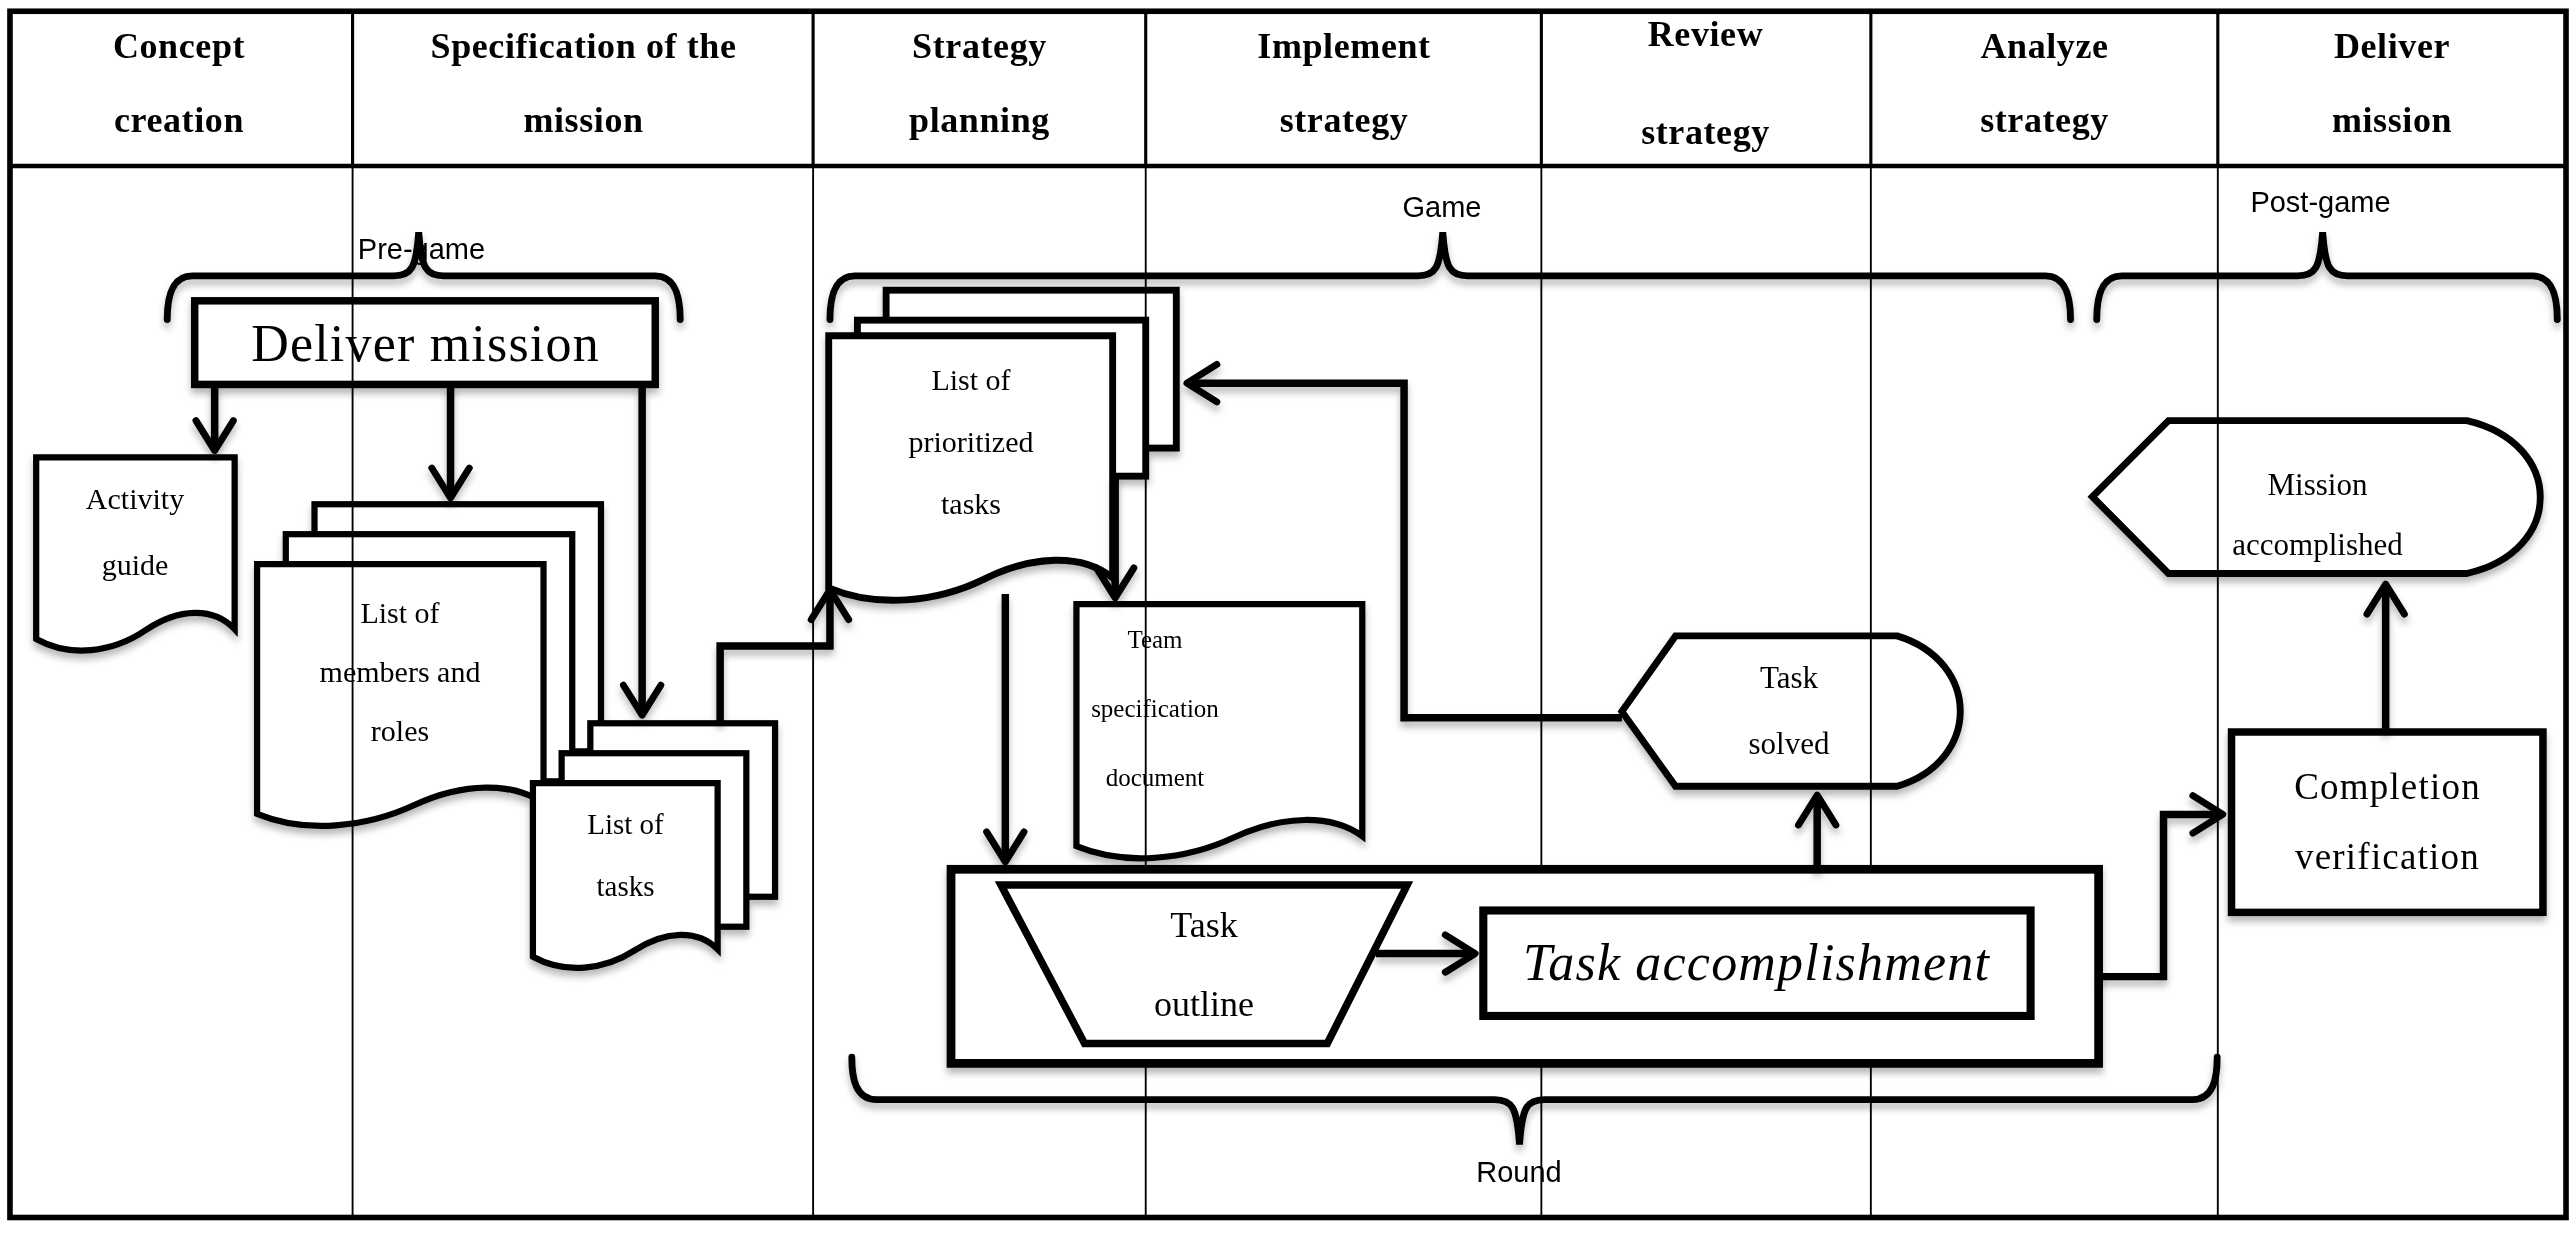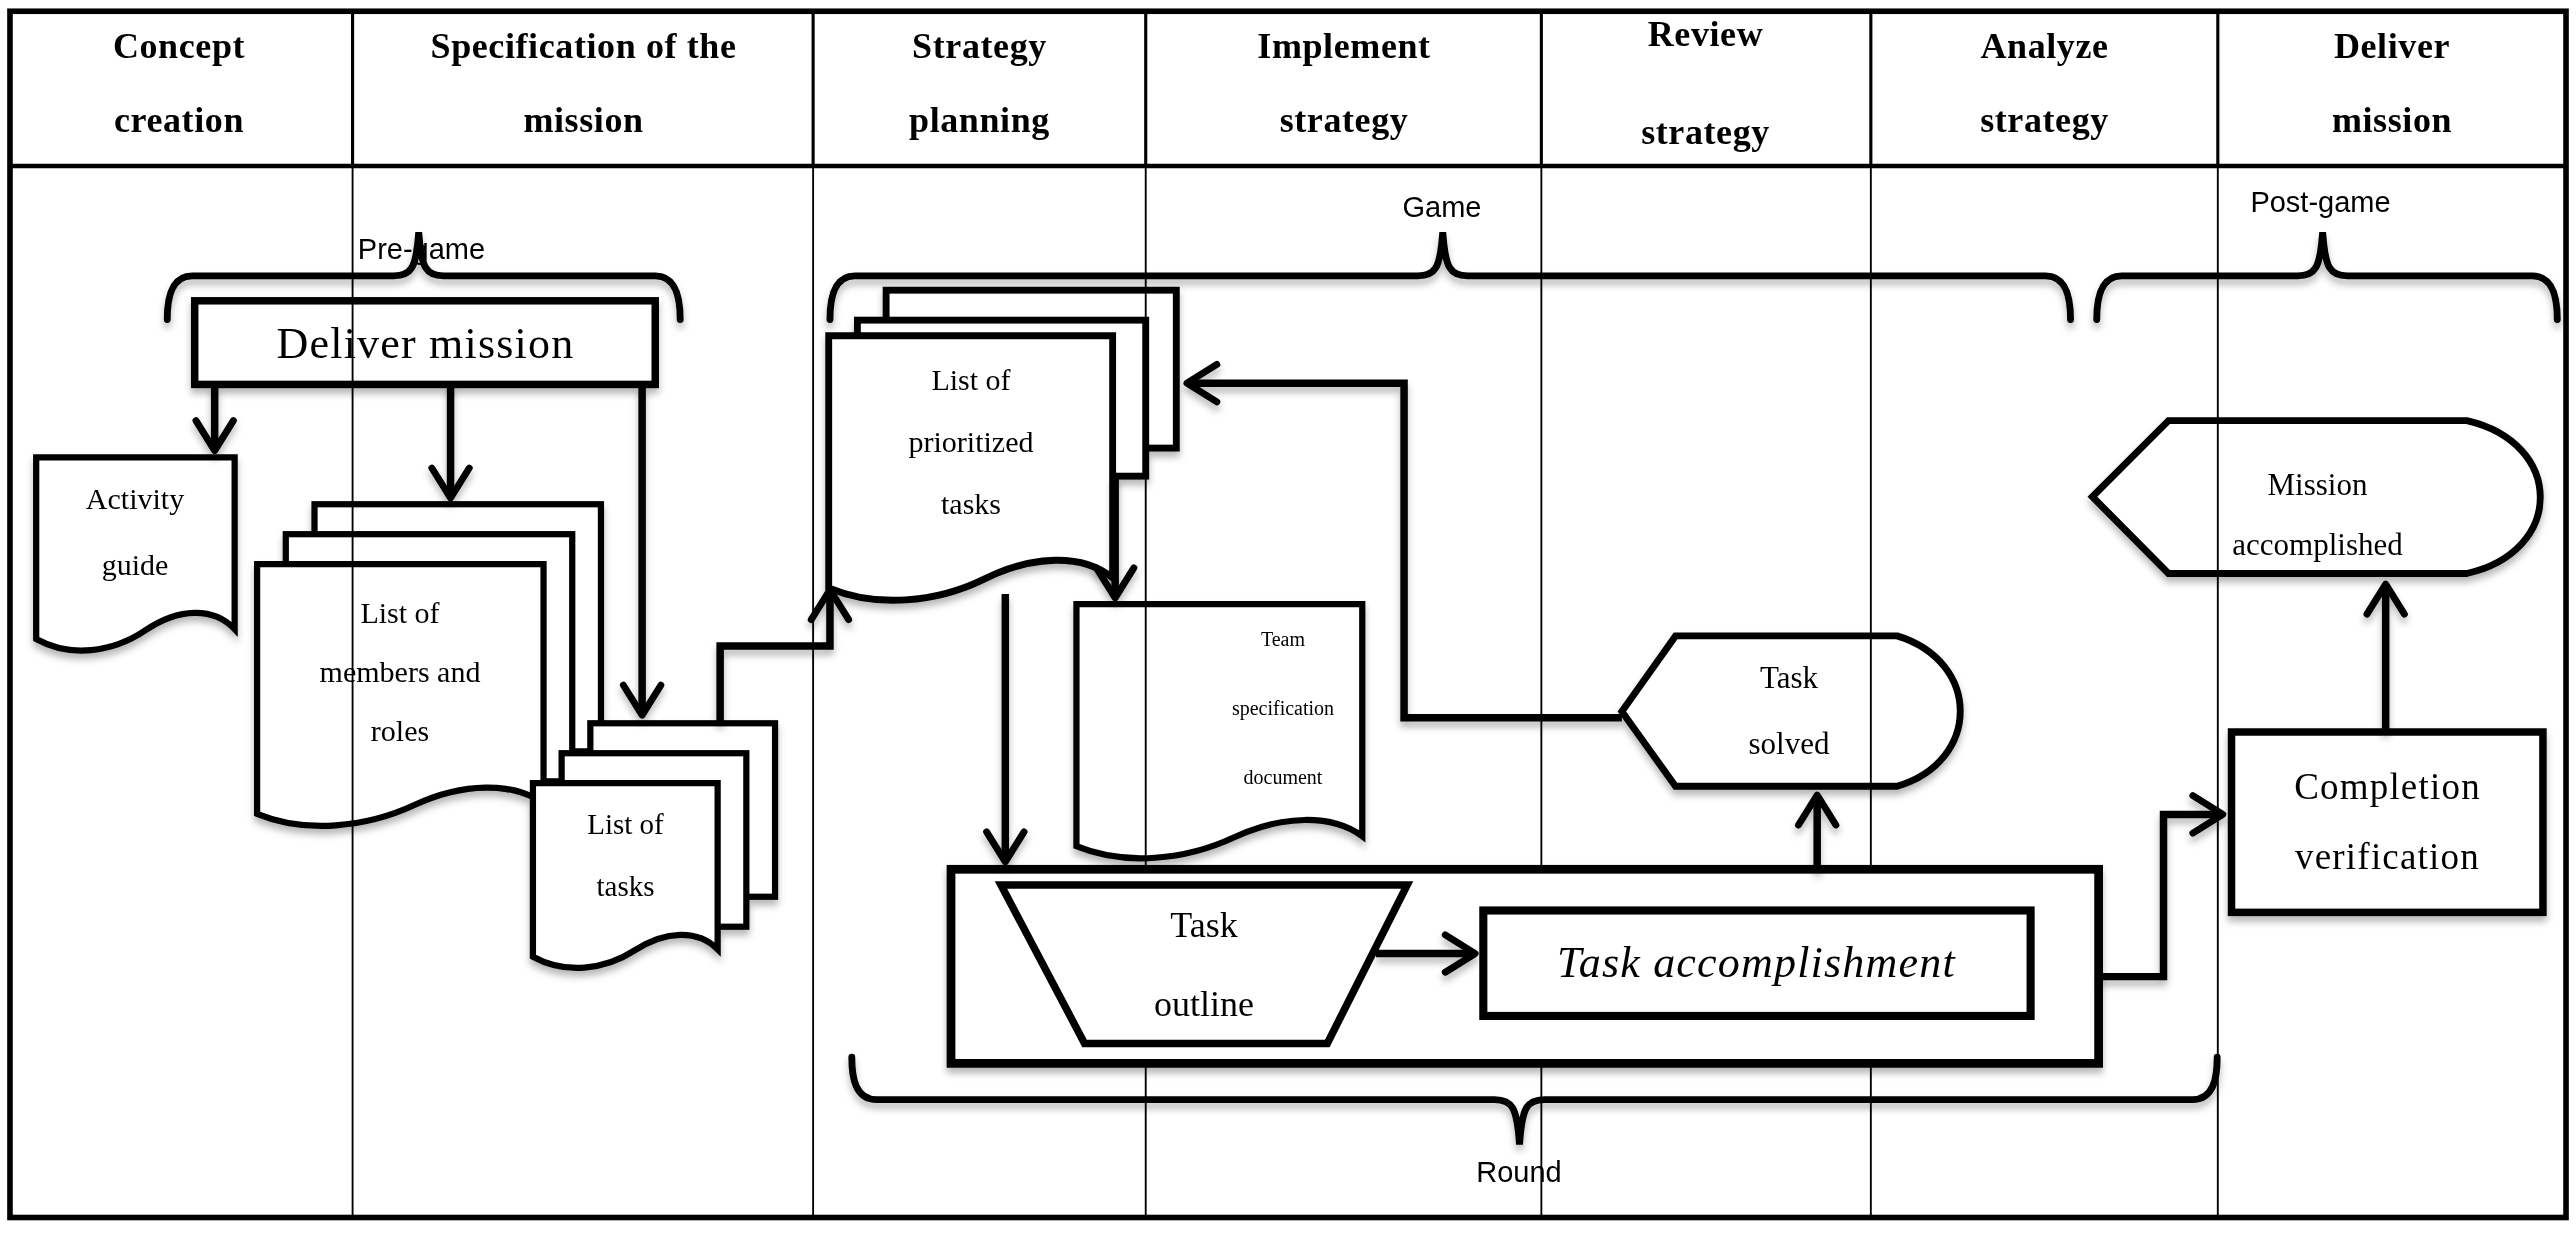--- a/index.html
+++ b/index.html
@@ -10,21 +10,21 @@
   #diagram-svg{position:absolute;left:0;top:0;}
   .lbl{
     position:absolute;display:flex;flex-direction:column;
     justify-content:center;align-items:center;text-align:center;
     white-space:nowrap;color:#000;
   }
   .lbl span{display:block;}
   .hdr{font-weight:bold;font-size:36px;line-height:74px;letter-spacing:0.6px;}
   .phase{font-family:"Liberation Sans", sans-serif;font-size:29px;}
   .doc-txt{font-size:30px;line-height:62px;text-align:center;}
-  .big-txt{font-size:44px;letter-spacing:1.2px;}
+  .big-txt{font-size:52px;letter-spacing:1.2px;}
 </style>
 </head>
 <body>
 
 <div id="canvas">
 
   <svg id="diagram-svg" width="2576" height="1235" viewBox="0 0 4128 1979">
     <defs>
       <marker id="arr" viewBox="-60 -45 120 90" refX="0" refY="0" markerWidth="120" markerHeight="90" orient="auto" markerUnits="userSpaceOnUse">
         <path d="M-48,-30 L0,0 L-48,30" fill="none" stroke="#000" stroke-width="11" stroke-linecap="round" stroke-linejoin="round"></path>
@@ -178,21 +178,21 @@
     <span>List of</span>
     <span>tasks</span>
   </div>
 
   <div class="lbl doc-txt" style="left:829px;top:336px;width:284px;height:212px;">
     <span>List of</span>
     <span>prioritized</span>
     <span>tasks</span>
   </div>
 
-  <div class="lbl doc-txt" style="left:1140px;top:604px;width:286px;height:208px;line-height:69px;font-size:20px;">
+  <div class="lbl doc-txt" style="left:1012px;top:604px;width:286px;height:208px;line-height:69px;font-size:25px;">
     <span>Team</span>
     <span>specification</span>
     <span>document</span>
   </div>
 
   <div class="lbl" style="left:1001px;top:885px;width:406px;height:159px;font-size:36px;line-height:79px;">
     <span>Task</span>
     <span>outline</span>
   </div>
 

